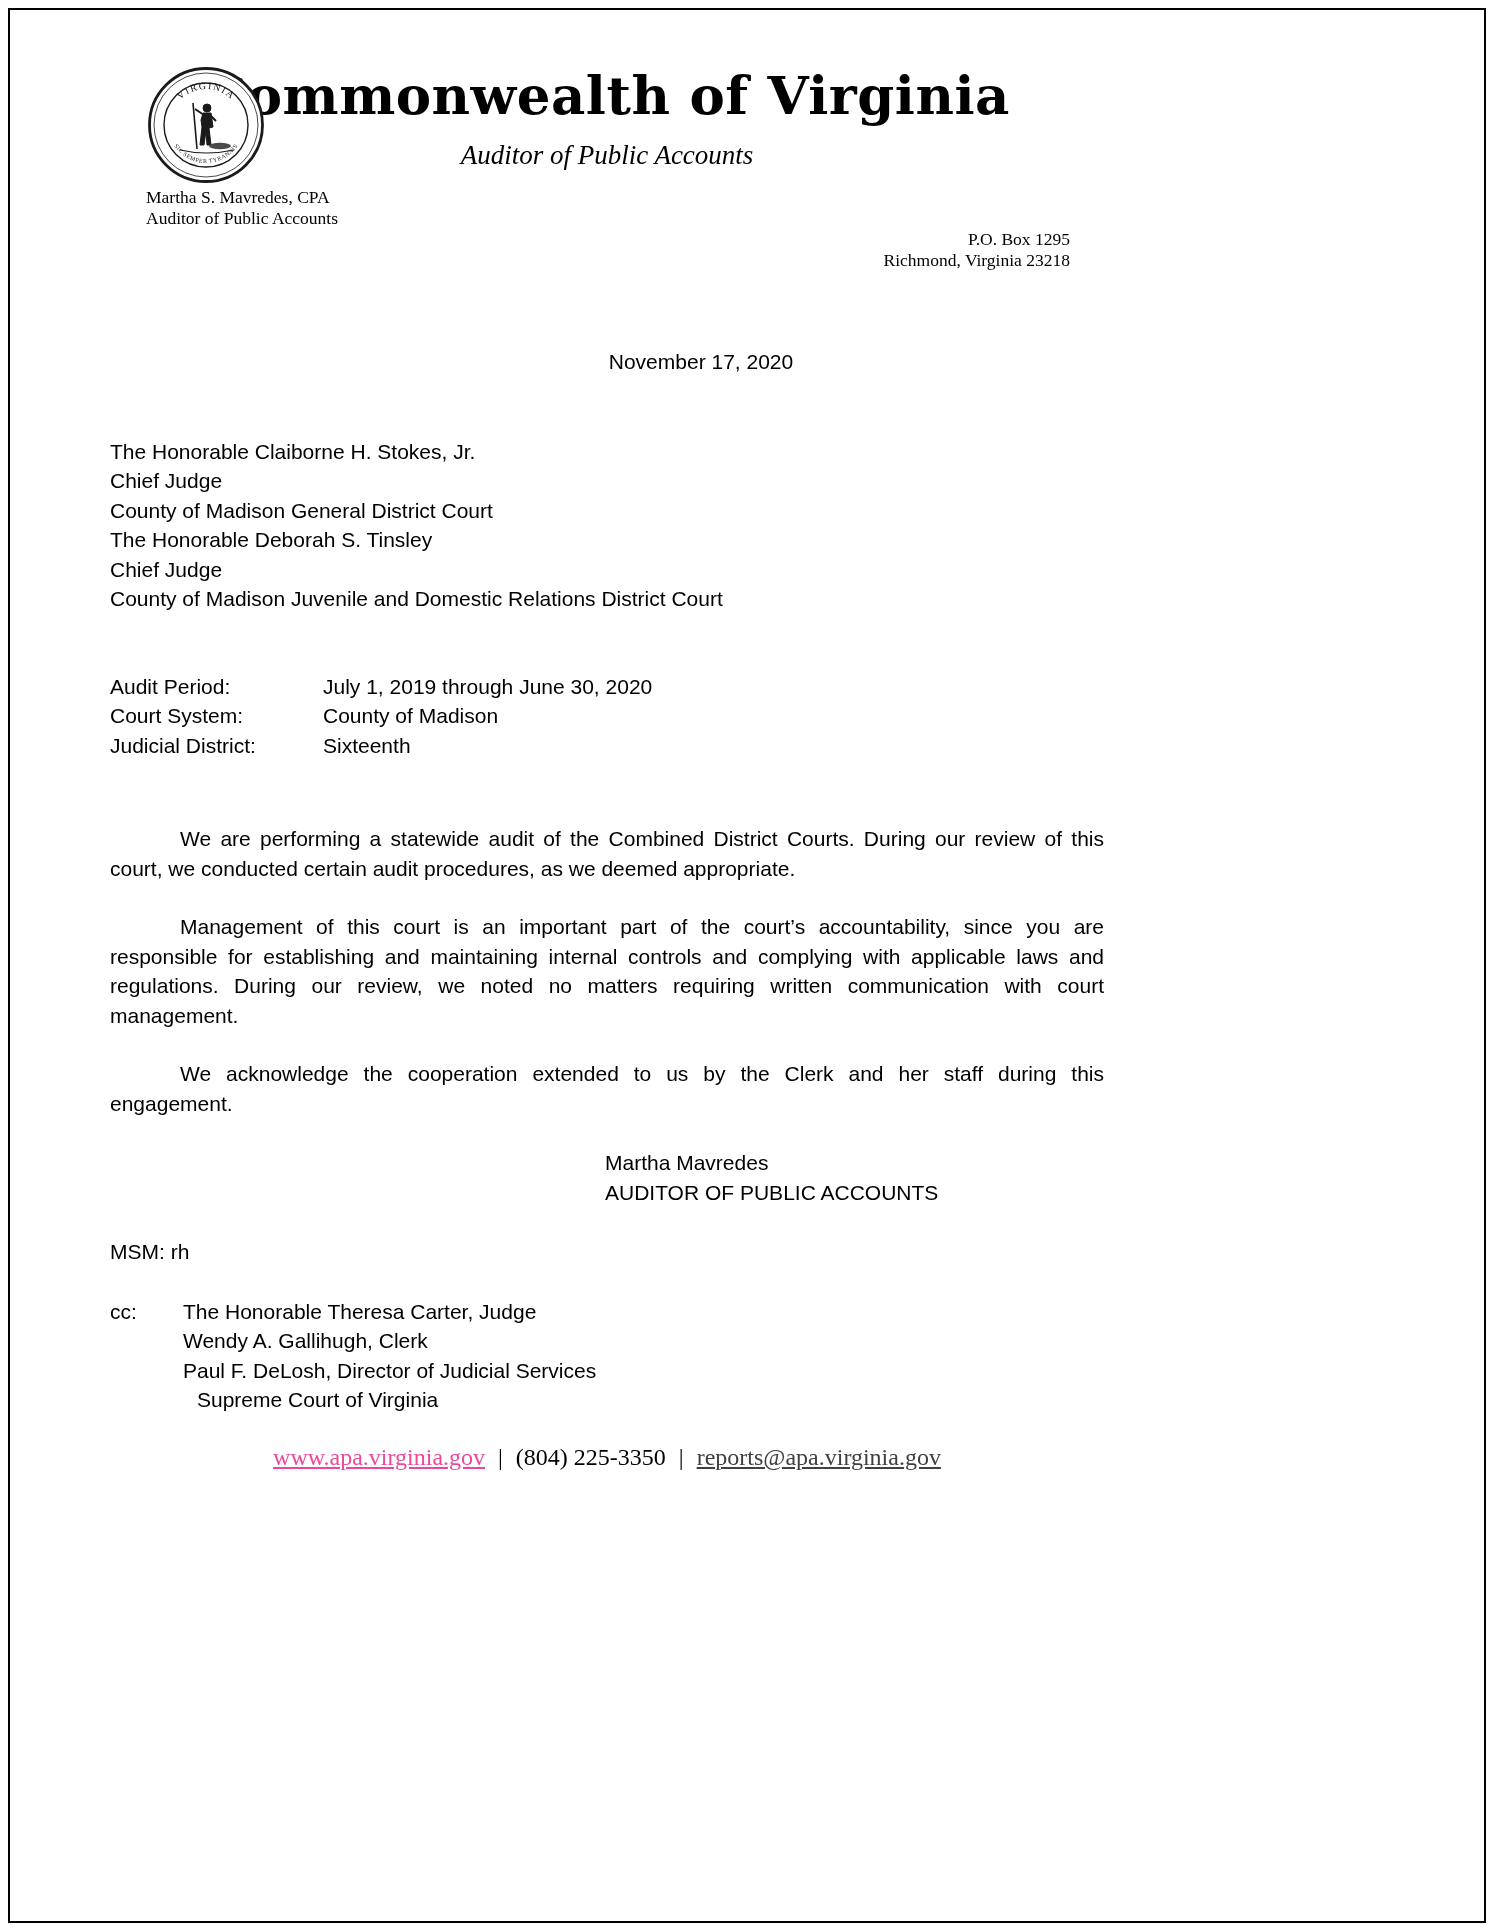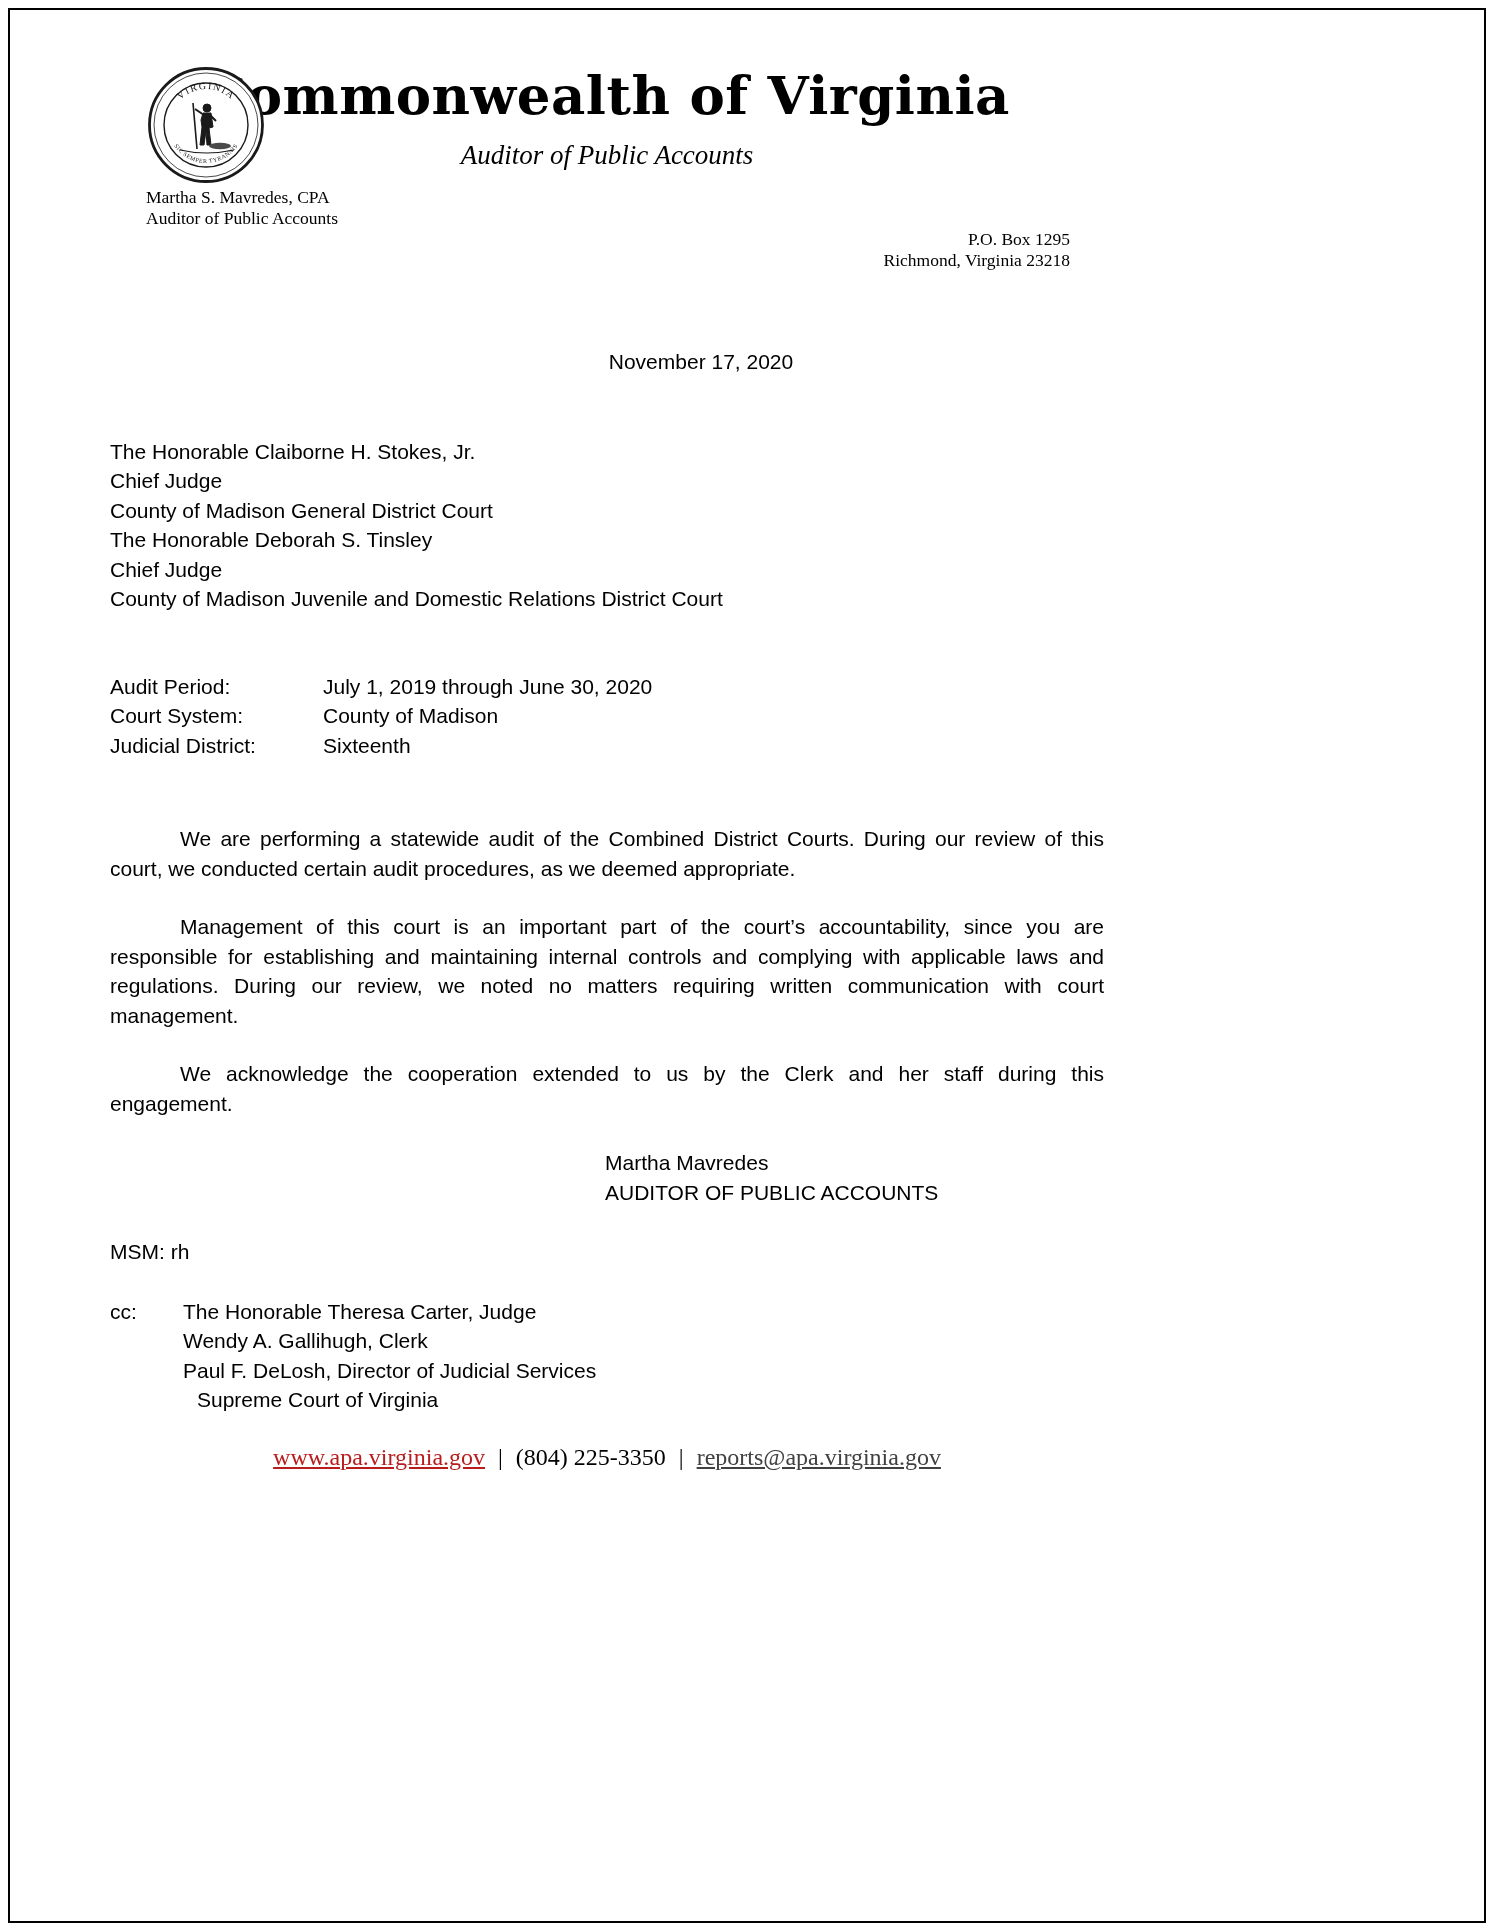--- a/index.html
+++ b/index.html
@@ -166,19 +166,19 @@
       <div class="cc-list">
         <div class="cc-item">The Honorable Theresa Carter, Judge</div>
         <div class="cc-item">Wendy A. Gallihugh, Clerk</div>
         <div class="cc-item">Paul F. DeLosh, Director of Judicial Services</div>
         <div class="cc-item sub">Supreme Court of Virginia</div>
       </div>
     </div>
   </main>
 
   <footer class="page-footer">
-    <a href="#" style="color: #b91c1c;">www.apa.virginia.gov</a>
+    <a href="#" style="color: #ec4899;">www.apa.virginia.gov</a>
     <span class="sep">|</span>
     <span>(804) 225-3350</span>
     <span class="sep">|</span>
     <a href="#" style="color: #404040;">reports@apa.virginia.gov</a>
   </footer>
 </div>
 
 </body></html>

